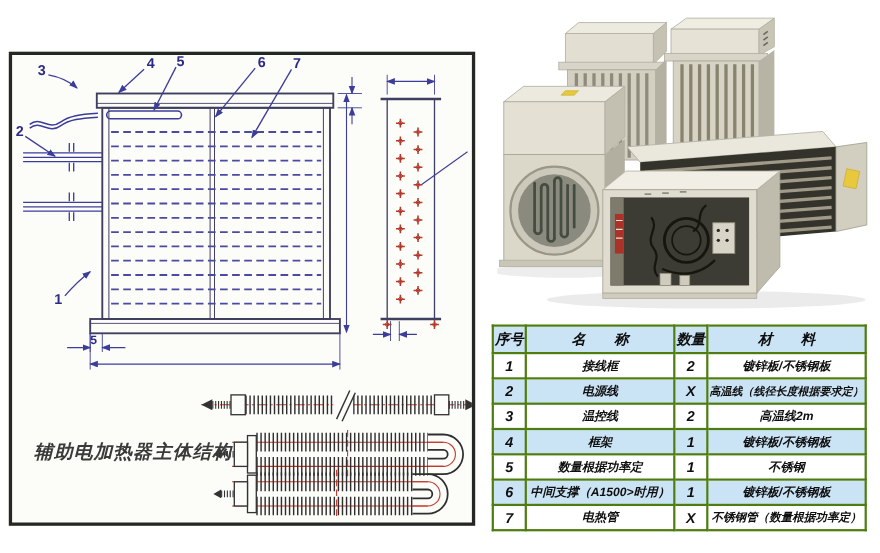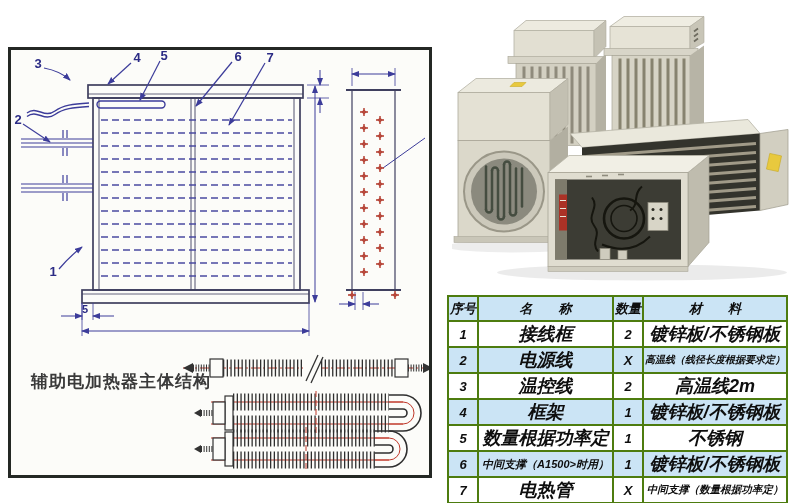--- a/index.html
+++ b/index.html
@@ -6,37 +6,37 @@
   .page{position:relative;width:800px;height:503px;background:#ffffff;overflow:hidden;
         font-family:"Liberation Sans", sans-serif;}
 
   
   .diagram-panel{position:absolute;left:8px;top:47px;width:424px;height:431px;
 :not(*)    border:3px solid #242824;background:#fcfcf9;box-sizing:border-box;}
   .diagram-panel{border:3px solid #242824;}
   .diagram-svg{position:absolute;left:0;top:0;}
   .caption{position:absolute;left:20px;color:#3a3a3a;font-weight:bold;font-size:17px;
            letter-spacing:1px;white-space:nowrap;}
-  .caption.l1{top:320px;}
+  .caption.l1{top:349px;font-style:italic;}
   .caption.l2{top:368px;}
 
   
   .photo-svg{position:absolute;left:452px;top:3px;}
 
   
   .parts-table{position:absolute;left:447px;top:295px;border-collapse:collapse;
                table-layout:fixed;background:#ffffff;}
   .parts-table th,.parts-table td{border:2px solid #4d7c0f;text-align:center;
                vertical-align:middle;padding:0 1px;color:#0e0e0e;overflow:hidden;
                white-space:nowrap;font-style:italic;}
   .parts-table th{background:#cbe4f5;font-size:13px;font-weight:bold;height:23px;}
   .parts-table td{height:21px;font-weight:bold;}
   .parts-table tbody tr:nth-child(even) td{background:#cbe4f5;}
   .parts-table td:nth-child(1),.parts-table td:nth-child(3){font-size:13px;}
-  .parts-table td:nth-child(2),.parts-table td:nth-child(4){font-size:18px;}
+  .parts-table td:nth-child(2),.parts-table td:nth-child(4){font-size:11px;}
   .parts-table tbody tr:nth-child(2) td:nth-child(4){font-size:10px;margin-left:48px;}
   .parts-table tbody tr:nth-child(6) td:nth-child(2){font-size:11px;}
   .parts-table tbody tr:nth-child(7) td:nth-child(4){font-size:10.5px;}
 </style>
 </head>
 <body>
 
 <div class="page">
 
   <div class="diagram-panel">
@@ -425,17 +425,17 @@
       <tr>
         <td>6</td>
         <td>中间支撑（A1500&gt;时用）</td>
         <td>1</td>
         <td>镀锌板/不锈钢板</td>
       </tr>
       <tr>
         <td>7</td>
         <td>电热管</td>
         <td>X</td>
-        <td>中间支撑（数量根据功率定）</td>
+        <td>不锈钢管（数量根据功率定）</td>
       </tr>
     </tbody>
   </table>
 </div>
 
 </body></html>

